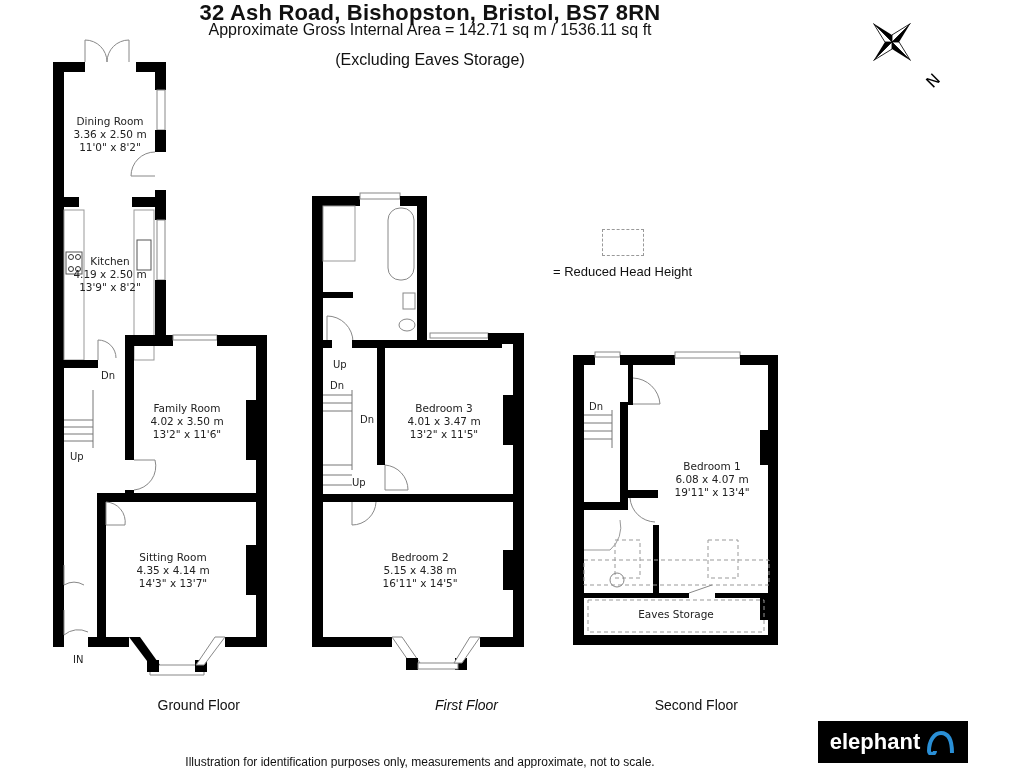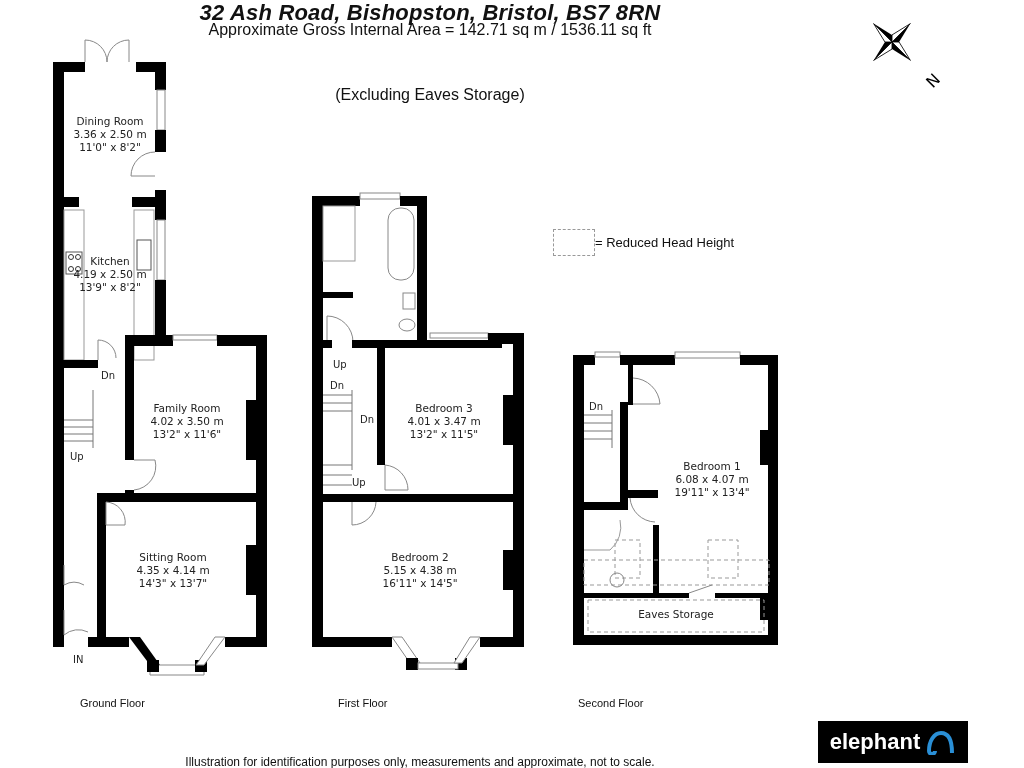--- a/index.html
+++ b/index.html
@@ -1,24 +1,24 @@
 <!DOCTYPE html>
 <html><head>
 <meta charset="utf-8">
 <style>
   html,body{margin:0;padding:0;background:#ffffff;}
   body{width:1024px;height:768px;position:relative;overflow:hidden;font-family:"Liberation Sans",sans-serif;color:#111;}
-  .title{position:absolute;left:0;width:860px;text-align:center;top:0;font-weight:bold;font-size:22px;letter-spacing:0.2px;font-style:italic;}
+  .title{position:absolute;left:0;width:860px;text-align:center;top:0;font-weight:bold;font-size:22px;letter-spacing:0.2px;}
   .subtitle{position:absolute;left:0;width:860px;text-align:center;top:21px;font-size:16px;}
-  .subtitle2{position:absolute;left:0;width:860px;text-align:center;top:51px;font-size:16px;margin-top:35px;}
+  .subtitle2{position:absolute;left:0;width:860px;text-align:center;top:51px;font-size:16px;}
   svg.plan{position:absolute;left:0;top:0;}
   .lbl{font-family:"DejaVu Sans",sans-serif;font-size:10.5px;fill:#222;text-anchor:middle;}
   .small{font-family:"DejaVu Sans",sans-serif;font-size:10px;fill:#222;}
-  .floor-label{position:absolute;top:697px;font-size:11px;width:160px;text-align:left;}
-  .legend{position:absolute;left:553px;top:229px;display:flex;align-items:center;font-size:13px;}
+  .floor-label{position:absolute;top:697px;font-size:14px;width:160px;text-align:right;}
+  .legend{position:absolute;left:553px;top:229px;display:flex;align-items:center;gap:8px;font-size:13px;flex-direction:column;}
   .legend-box{width:40px;height:25px;border:1px dashed #999;}
   .disclaimer{position:absolute;left:0;width:840px;text-align:center;top:755px;font-size:12px;}
   .logo{position:absolute;left:818px;top:721px;width:150px;height:42px;background:#000;display:flex;align-items:center;justify-content:center;gap:6px;}
   .logo span{color:#fff;font-weight:bold;font-size:22px;font-family:"Liberation Sans",sans-serif;}
   .compass{position:absolute;left:862px;top:14px;}
 </style>
 </head>
 <body>
 
 <div class="title">32 Ash Road, Bishopston, Bristol, BS7 8RN</div>
@@ -234,21 +234,21 @@
     <text class="small" x="589" y="410">Dn</text>
 
     <text class="lbl" x="712" y="470">Bedroom 1</text>
     <text class="lbl" x="712" y="483">6.08 x 4.07 m</text>
     <text class="lbl" x="712" y="496">19'11" x 13'4"</text>
     <text class="lbl" x="676" y="618">Eaves Storage</text>
   </g>
 </svg>
 
 <div class="floor-label" style="left:80px;">Ground Floor</div>
-<div class="floor-label" style="left:338px;">First Floor</div>
+<div class="floor-label" style="left:338px;font-style:italic;">First Floor</div>
 <div class="floor-label" style="left:578px;">Second Floor</div>
 
 <div class="disclaimer">Illustration for identification purposes only, measurements and approximate, not to scale.</div>
 
 <div class="logo">
   <span>elephant</span>
   <svg width="30" height="26" viewBox="0 0 30 26">
     <path d="M3 22 C3 12 8 4 15 4 C22 4 26 10 26 24" fill="none" stroke="#2a8fd6" stroke-width="4"></path>
     <path d="M3 22 C3 26 9 26 9 22" fill="none" stroke="#2a8fd6" stroke-width="4"></path>
   </svg>

